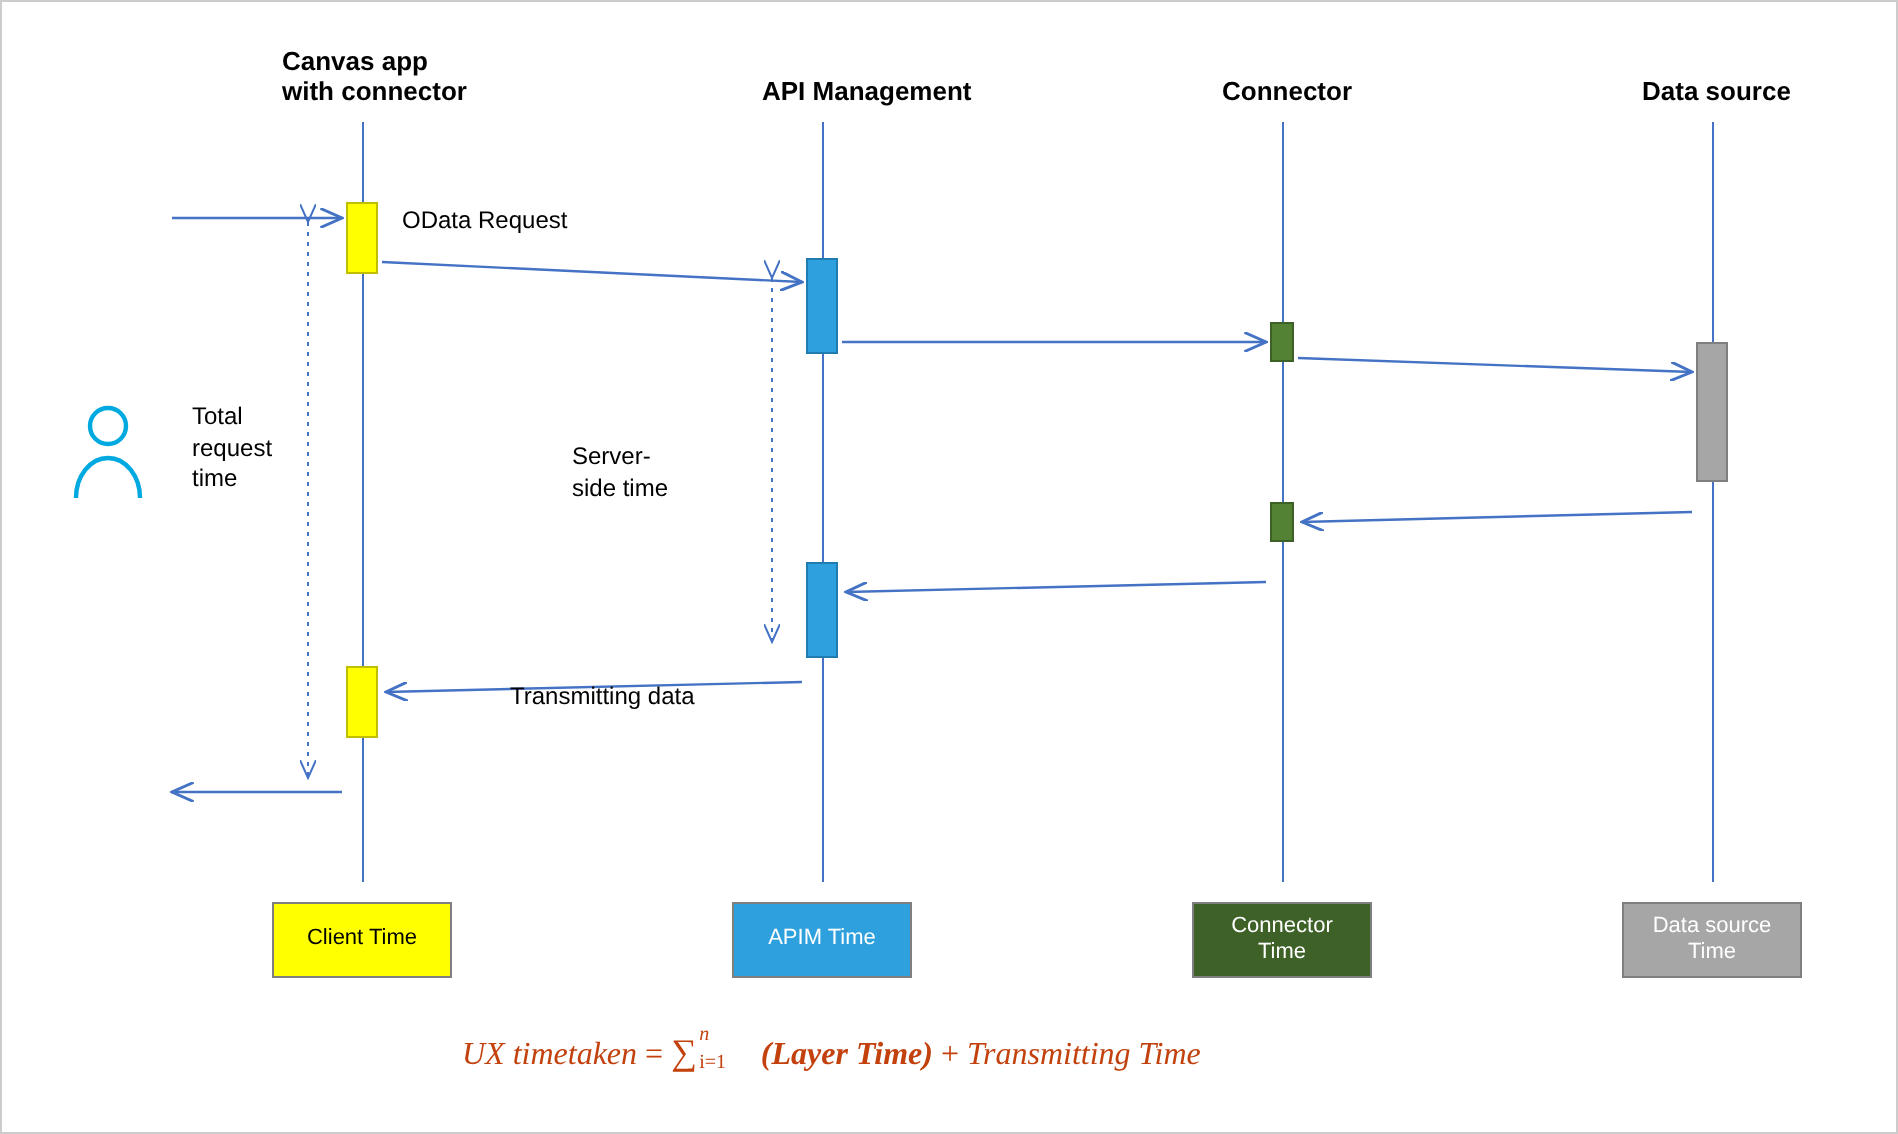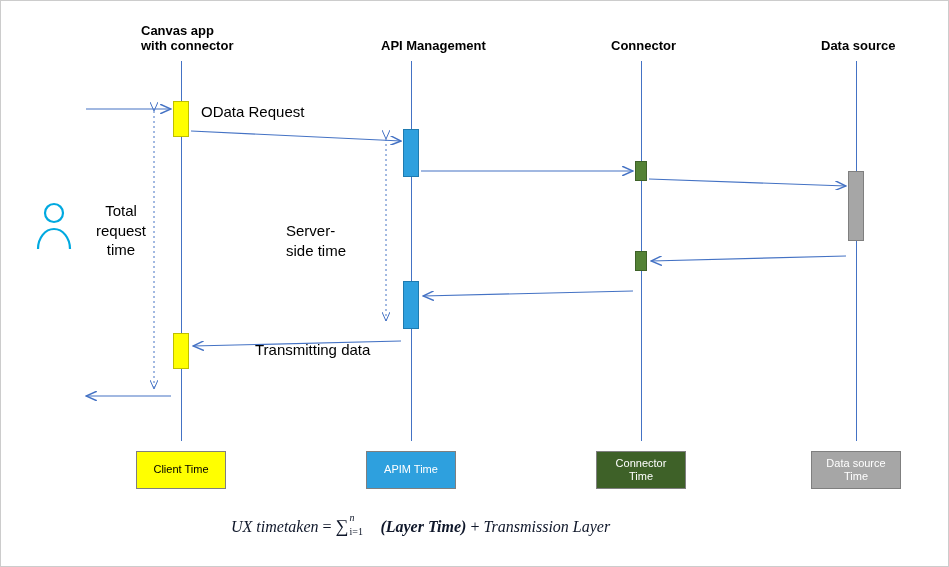--- a/index.html
+++ b/index.html
@@ -31,21 +31,21 @@
   .activation {
     position: absolute;
     border: 1px solid #3C6AA8;
   }
   .yellow { background: #FFFF00; border-color: #BFBF00; }
   .blue { background: #2EA0DE; border-color: #1F7BB0; }
   .green { background: #548235; border-color: #3E6128; }
   .gray { background: #A6A6A6; border-color: #7F7F7F; }
   .label {
     position: absolute;
-    font-size: 15px;
+    font-size: 12px;
     color: #000;
   }
   .time-box {
     position: absolute;
     width: 90px;
     height: 38px;
     border: 1px solid #7F7F7F;
     display: flex;
     align-items: center;
     justify-content: center;
@@ -61,21 +61,21 @@
     position: absolute;
     top: 0; left: 0;
     width: 949px; height: 567px;
     pointer-events: none;
   }
   .formula {
     position: absolute;
     font-family: "Cambria Math", "Times New Roman", serif;
     font-style: italic;
     font-size: 16px;
-    color: #0f172a;
+    color: #c2410c;
   }
   .user-icon {
     position: absolute;
     color: #00A9E0;
   }
 </style>
 </head>
 <body>
 
 <div class="container">
@@ -130,21 +130,21 @@
 
     <line x1="170" y1="395" x2="85" y2="395" stroke="#4472C4" stroke-width="1.2" marker-end="url(#ah)"></line>
 
     <line x1="153" y1="110" x2="153" y2="388" stroke="#4472C4" stroke-width="1" stroke-dasharray="2,3" marker-start="url(#ahd)" marker-end="url(#ahd)"></line>
 
     <line x1="385" y1="138" x2="385" y2="320" stroke="#4472C4" stroke-width="1" stroke-dasharray="2,3" marker-start="url(#ahd)" marker-end="url(#ahd)"></line>
   </svg>
 
   <div class="label" style="left:200px; top:102px;">OData Request</div>
   <div class="label" style="left:210px; top:340px;margin-left:44px;">Transmitting data</div>
-  <div class="label" style="left:95px; top:200px; line-height:1.3;text-align:center;">
+  <div class="label" style="left:95px; top:200px; line-height:1.3;">
     <span>Total</span><br>
     <span>request</span><br>
     <span>time</span>
   </div>
   <div class="label" style="left:285px; top:200px; line-height:1.3;margin-top:20px;">
     <span>Server-</span><br>
     <span>side time</span>
   </div>
 
   <div class="user-icon" style="left:33px; top:200px;">
@@ -163,16 +163,16 @@
     <span><span>Data source</span><br><span>Time</span></span>
   </div>
 
   <div class="formula" style="left:230px; top:515px;">
     <span>UX timetaken</span><span style="font-style:normal;"> = </span>
     <span style="position:relative; display:inline-block; font-style:normal;">
       <span style="font-size:18px;">∑</span>
       <span style="position:absolute; left:14px; top:-4px; font-size:10px; font-style:italic;">n</span>
       <span style="position:absolute; left:14px; top:10px; font-size:10px; ">i=1</span>
     </span>
-    <span style="margin-left:28px;font-weight:bold;">(Layer Time)</span><span style="font-style:normal;"> + </span><span>Transmission Layer</span>
+    <span style="margin-left:28px;font-weight:bold;">(Layer Time)</span><span style="font-style:normal;"> + </span><span>Transmitting Time</span>
   </div>
 
 </div>
 
 </body></html>

